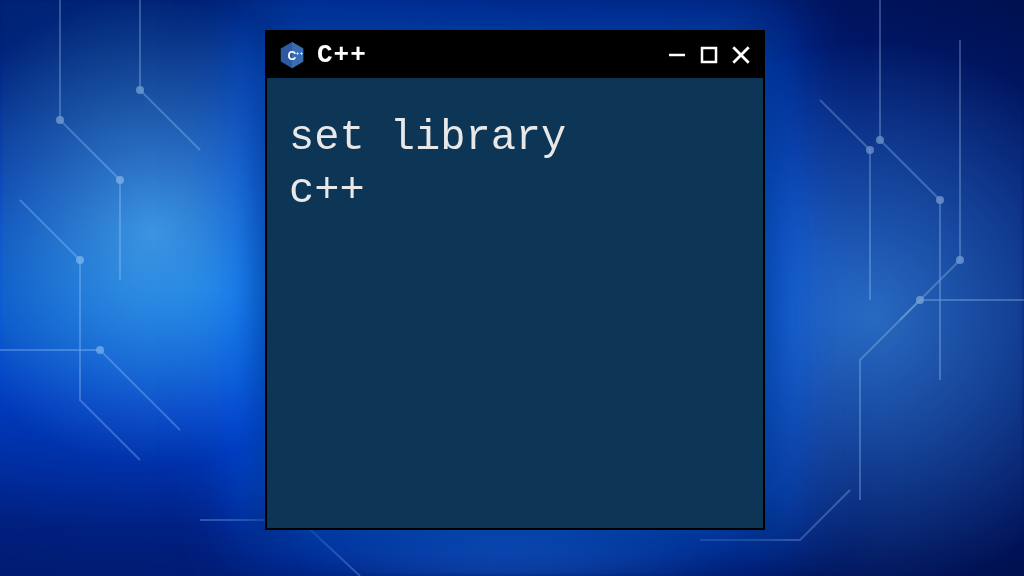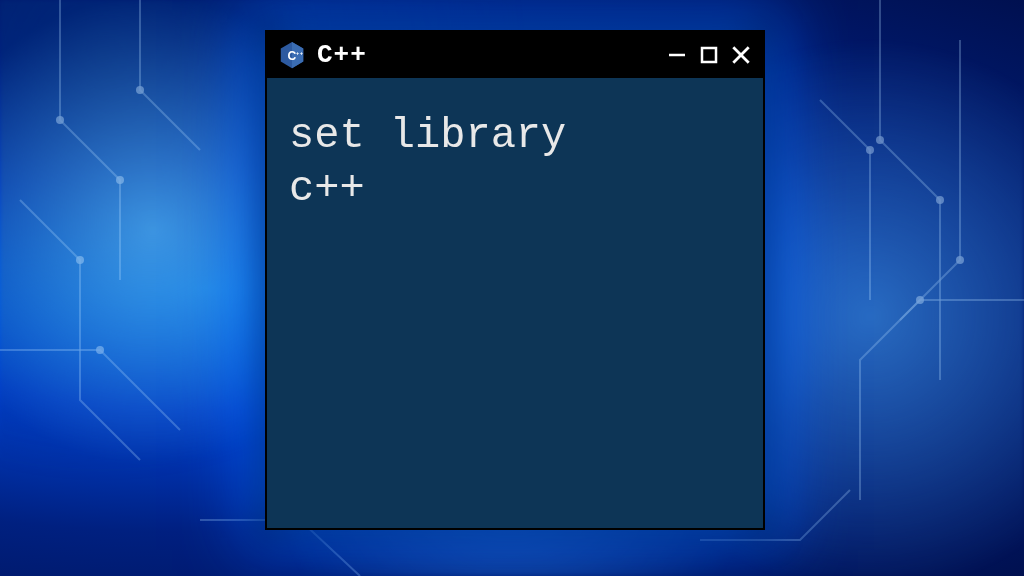--- a/index.html
+++ b/index.html
@@ -92,28 +92,27 @@
     }
 
     .win-ctrl svg {
       stroke: #fff;
       stroke-width: 2.5;
       fill: none;
     }
 
     .content {
       flex: 1;
-      padding: 16px 22px;
+      padding: 34px 22px;
       color: #e8e8e8;
       font-size: 42px;
       line-height: 1.25;
       font-family: 'Consolas', 'Courier New', monospace;
       white-space: pre-wrap;
       word-break: break-word;
-      margin-top: 16px;
     }
   </style>
 </head>
 <body>
 
 <div class="bg-overlay"></div>
 
 <svg class="bg-lines" viewBox="0 0 1024 576" preserveAspectRatio="none">
   <g stroke="rgba(180,220,255,0.55)" stroke-width="2" fill="none">
     <path d="M 60 0 L 60 120 L 120 180 L 120 280"></path>

